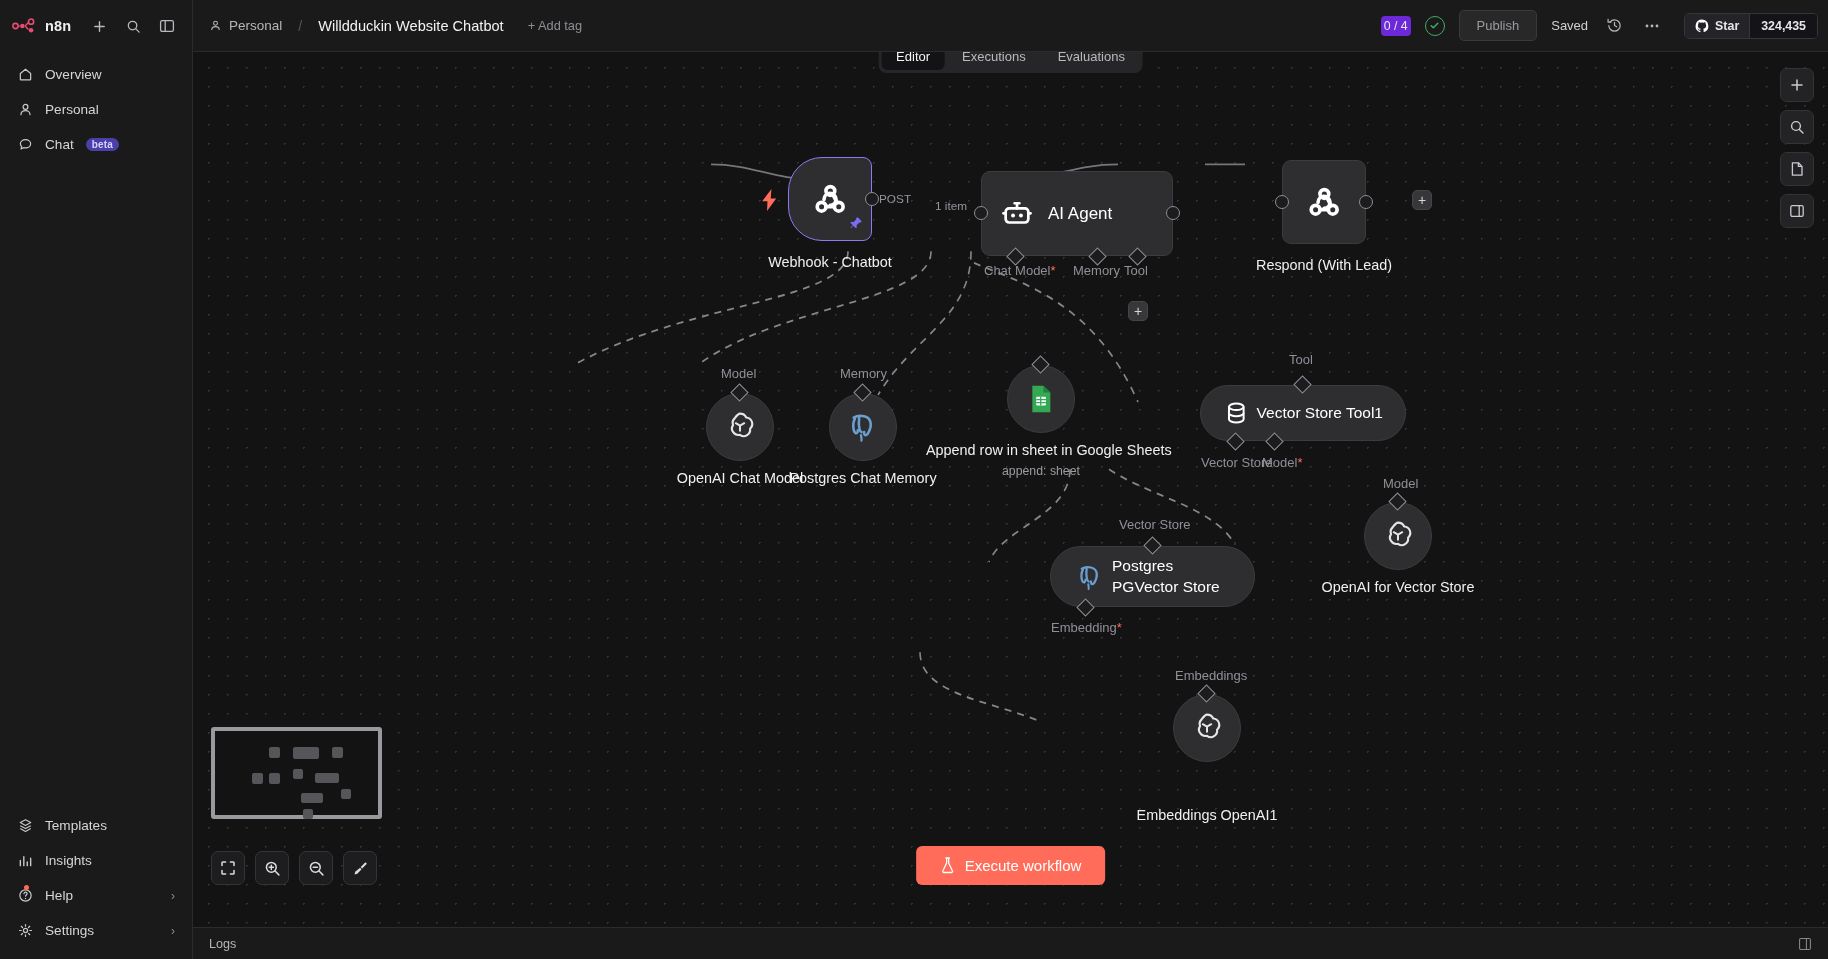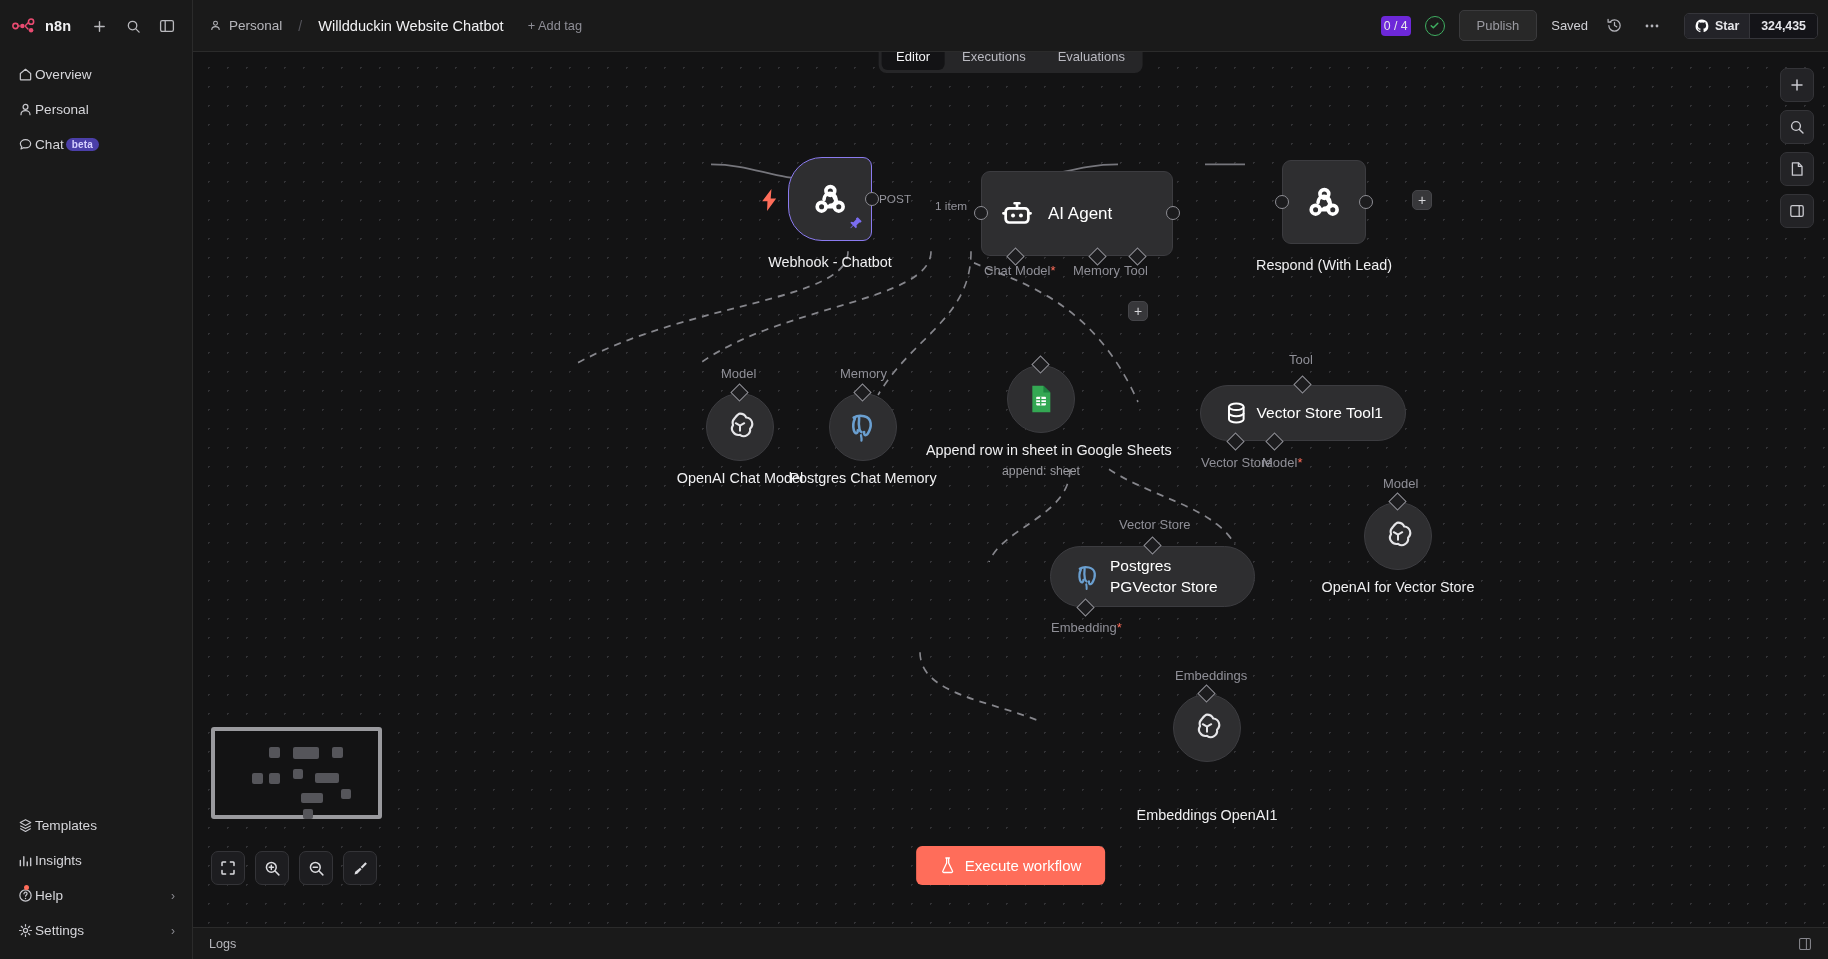--- a/index.html
+++ b/index.html
@@ -27,21 +27,21 @@
   .logo-wrap { display: flex; align-items: center; gap: 7px; margin-right: auto; }
   .logo-mark { width: 26px; height: 16px; }
   .logo-text { font-size: 14.5px; font-weight: bold; color: #f0f0f2; letter-spacing: .2px; }
   .sb-icon-btn {
     width: 26px; height: 26px; display: flex; align-items: center; justify-content: center;
     border-radius: 5px; color: #b9b9bd; cursor: pointer;
   }
 
   .sb-nav { padding: 6px 8px 0 8px; display: flex; flex-direction: column; gap: 2px; }
   .sb-item {
-    display: flex; align-items: center; gap: 2px;
+    display: flex; align-items: center; gap: 12px;
     height: 33px; padding: 0 9px; border-radius: 6px;
     color: #d6d6da; font-size: 13.6px; cursor: pointer;
     position: relative;
   }
   .sb-item .ic { width: 16px; height: 16px; display:flex; align-items:center; justify-content:center; color:#c7c7cc; flex:none;}
   .badge-beta {
     background: #4b3fa8; color: #d7d2ff; font-size: 10px;
     padding: 1px 6px; border-radius: 9px; font-weight: bold;
     letter-spacing: .2px;
   }
@@ -127,21 +127,21 @@
   }
   .ncircle {
     width: 68px; height: 68px; border-radius: 50%;
     background: #2e2e30; border: 1px solid #3c3c40;
     display: flex; align-items: center; justify-content: center;
     position: relative;
   }
   .npill {
     border-radius: 36px; border: 1px solid #3c3c40; background: #2e2e30;
     display: flex; align-items: center; gap: 7px;
-    padding: 0 22px; position: relative;
+    padding: 0 22px; position: relative; justify-content: flex-end;
   }
   .npill .ttl { font-size: 15.5px; color: #fff; white-space: nowrap; }
   .nlabel {
     position: absolute; left: 50%; transform: translateX(-50%);
     text-align: center; font-size: 14.4px; color: #f0f0f2;
     white-space: nowrap; font-weight: 500; line-height: 1.32;
   }
   .nsub { font-size: 12.3px; color: #9b9ba1; font-weight: normal; margin-top: 3px; }
   .agent-title { font-size: 17px; color: #fff; margin-left: 14px; }
 

